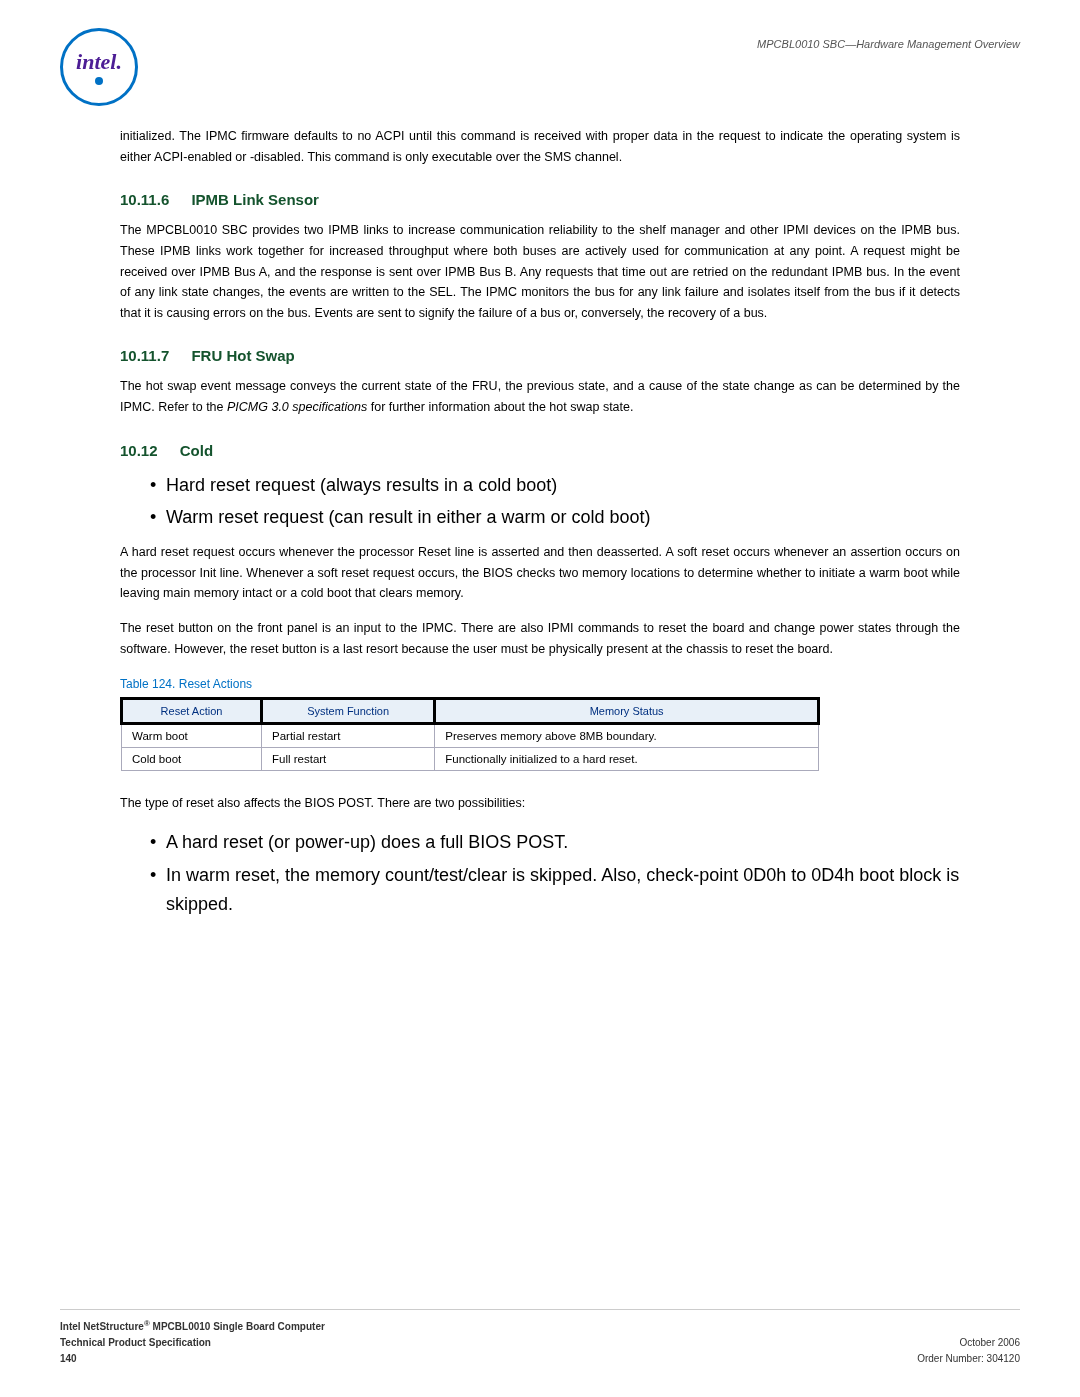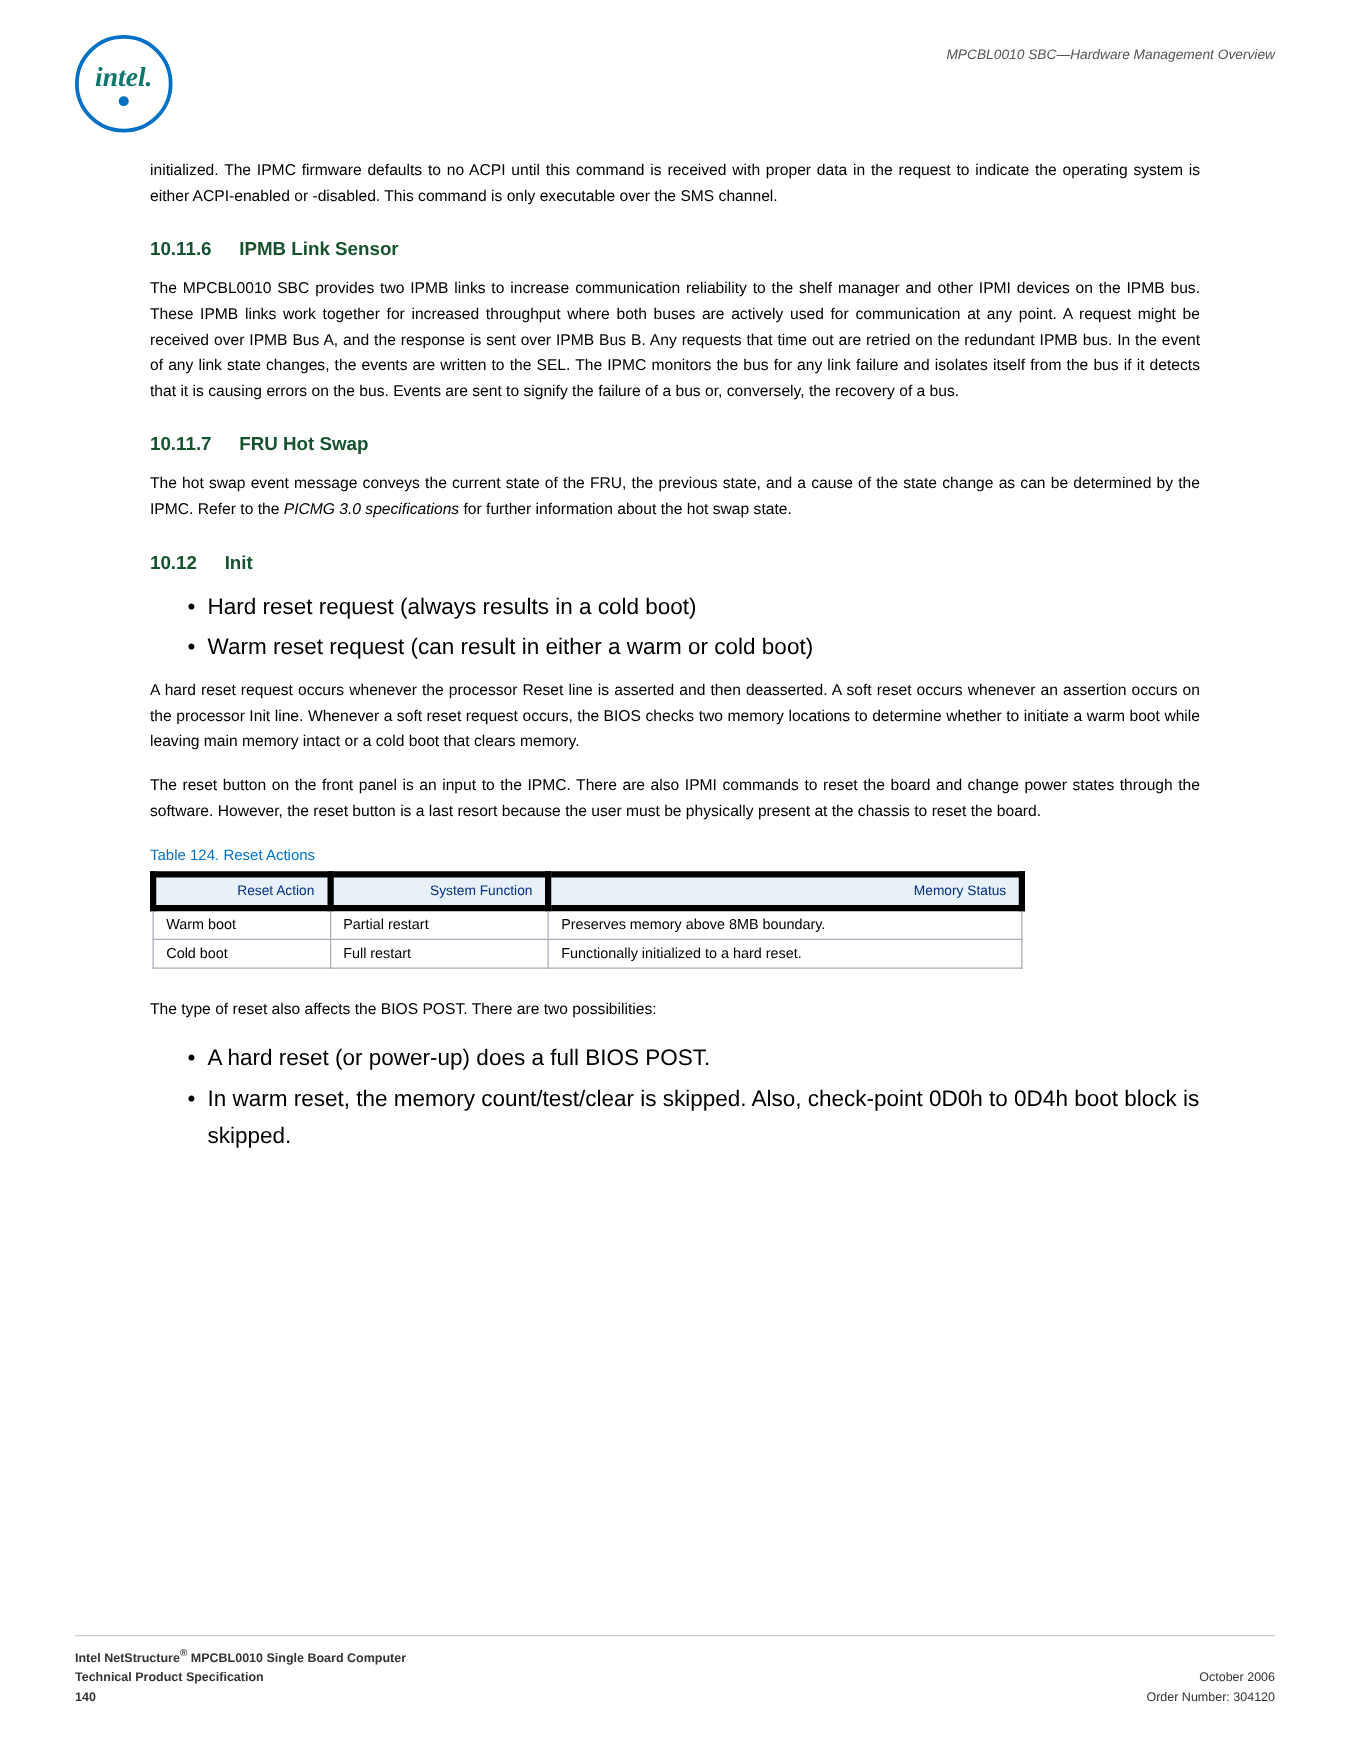--- a/index.html
+++ b/index.html
@@ -44,21 +44,21 @@
     }
     .logo-inner {
       display: flex;
       flex-direction: column;
       align-items: center;
     }
     .logo-intel {
       font-style: italic;
       font-weight: bold;
       font-size: 22px;
-      color: #0f766e;
+      color: #4c1d95;
       font-family: Times New Roman, serif;
     }
     .logo-dot {
       width: 8px;
       height: 8px;
       background: #0071c5;
       border-radius: 50%;
       margin-top: 2px;
     }
     .header-title {
@@ -116,23 +116,23 @@
       margin-bottom: 6px;
       margin-top: 18px;
     }
     table {
       border-collapse: collapse;
       width: 700px;
       font-size: 11.5px;
     }
     table th {
       background: #e8f0f8;
-      border: 5px solid #000000;
+      border: 3px solid #000000;
       padding: 5px 10px;
-      text-align: right;
+      text-align: center;
       font-weight: normal;
       color: #003080;
       font-size: 11px;
     }
     table td {
       border: 1px solid #aab;
       padding: 5px 10px;
       vertical-align: top;
       margin-top: 28px;
     }
@@ -192,21 +192,21 @@
     <div class="section-heading">
       <span class="section-number">10.11.7</span>
       <span>FRU Hot Swap</span>
     </div>
     <p class="section-body">
       The hot swap event message conveys the current state of the FRU, the previous state, and a cause of the state change as can be determined by the IPMC. Refer to the <em>PICMG 3.0 specifications</em> for further information about the hot swap state.
     </p>
 
     <div class="section-heading">
       <span class="section-number">10.12</span>
-      <span>Init</span>
+      <span>Cold</span>
     </div>
 
     <ul class="bullet-list">
       <li>Hard reset request (always results in a cold boot)</li>
       <li>Warm reset request (can result in either a warm or cold boot)</li>
     </ul>
 
     <p class="section-body">A hard reset request occurs whenever the processor Reset line is asserted and then deasserted. A soft reset occurs whenever an assertion occurs on the processor Init line. Whenever a soft reset request occurs, the BIOS checks two memory locations to determine whether to initiate a warm boot while leaving main memory intact or a cold boot that clears memory.</p>
     <p class="section-body">The reset button on the front panel is an input to the IPMC. There are also IPMI commands to reset the board and change power states through the software. However, the reset button is a last resort because the user must be physically present at the chassis to reset the board.</p>
 

